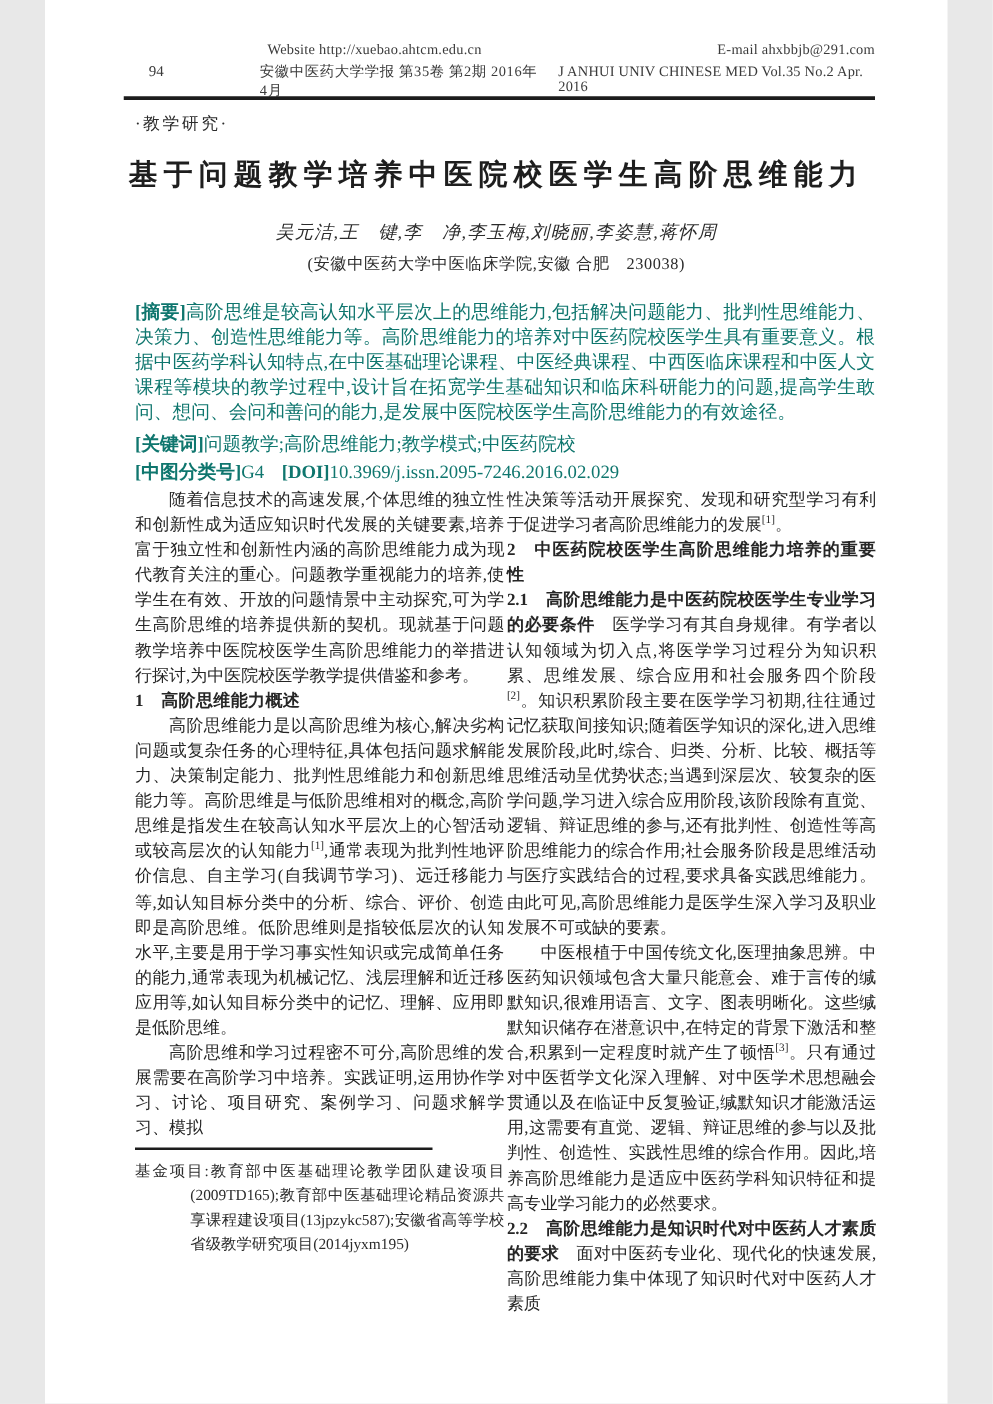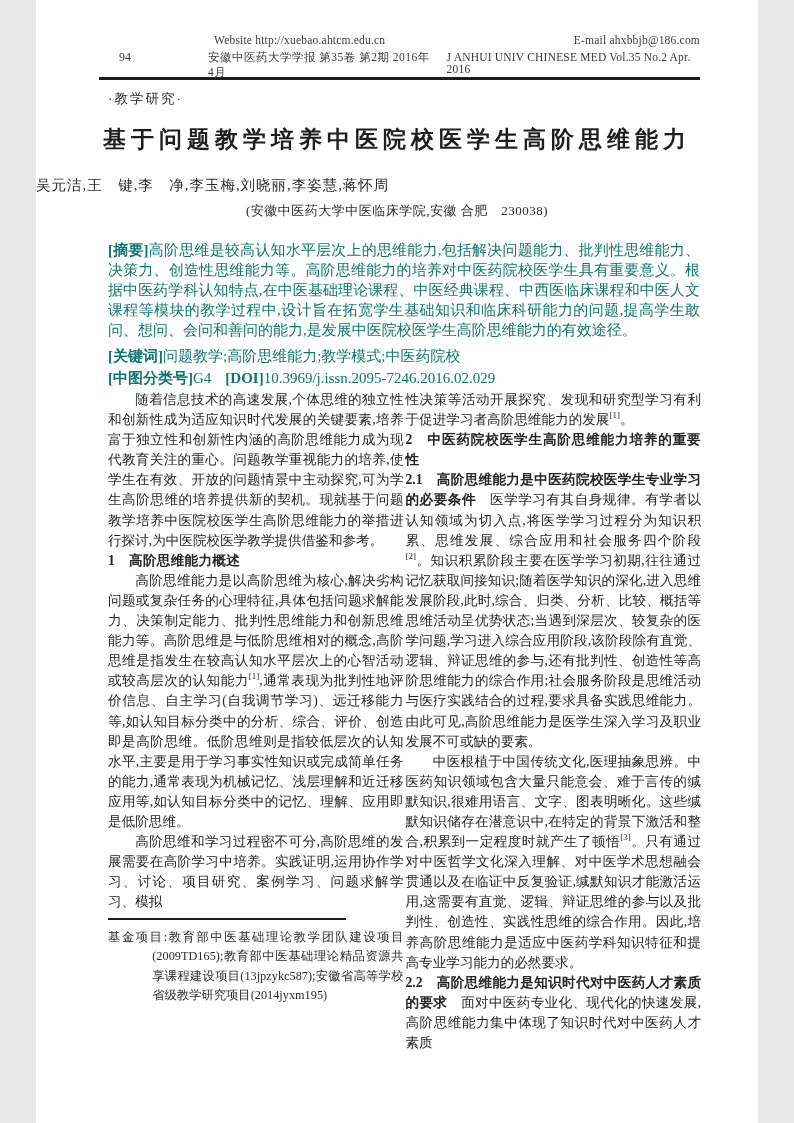--- a/index.html
+++ b/index.html
@@ -56,23 +56,25 @@
     left: 0; right: 0; top: 124px;
     text-align: center;
     font-size: 23px;
     font-weight: 700;
     letter-spacing: 5px;
     color: #1e1e1e;
   }
   .authors {
     position: absolute;
     left: 0; right: 0; top: 176px;
+    text-align: center;
     font-size: 14.5px;
     letter-spacing: 1px;
     color: #2b2b2b;
+    font-style: italic;
   }
   .affiliation {
     position: absolute;
     left: 0; right: 0; top: 202px;
     text-align: center;
     font-size: 13px;
     letter-spacing: 0.5px;
     color: #2b2b2b;
   }
   
@@ -145,21 +147,21 @@
   .cnki-footer .footer-url { margin-left: 26px; }
 </style>
 </head>
 <body>
 
 <div class="page">
 
   <div class="running-head">
     <div class="rh-line1">
       <span>Website  http://xuebao.ahtcm.edu.cn</span>
-      <span>E-mail  ahxbbjb@186.com</span>
+      <span>E-mail  ahxbbjb@291.com</span>
     </div>
     <div class="rh-line2">
       <span class="rh-pagenum">94</span>
       <span class="rh-cn">安徽中医药大学学报 第35卷 第2期 2016年4月</span>
       <span class="rh-en">J ANHUI UNIV CHINESE MED  Vol.35  No.2  Apr. 2016</span>
     </div>
   </div>
   <div class="header-rule"></div>
 
   <div class="section-marker">·教学研究·</div>

